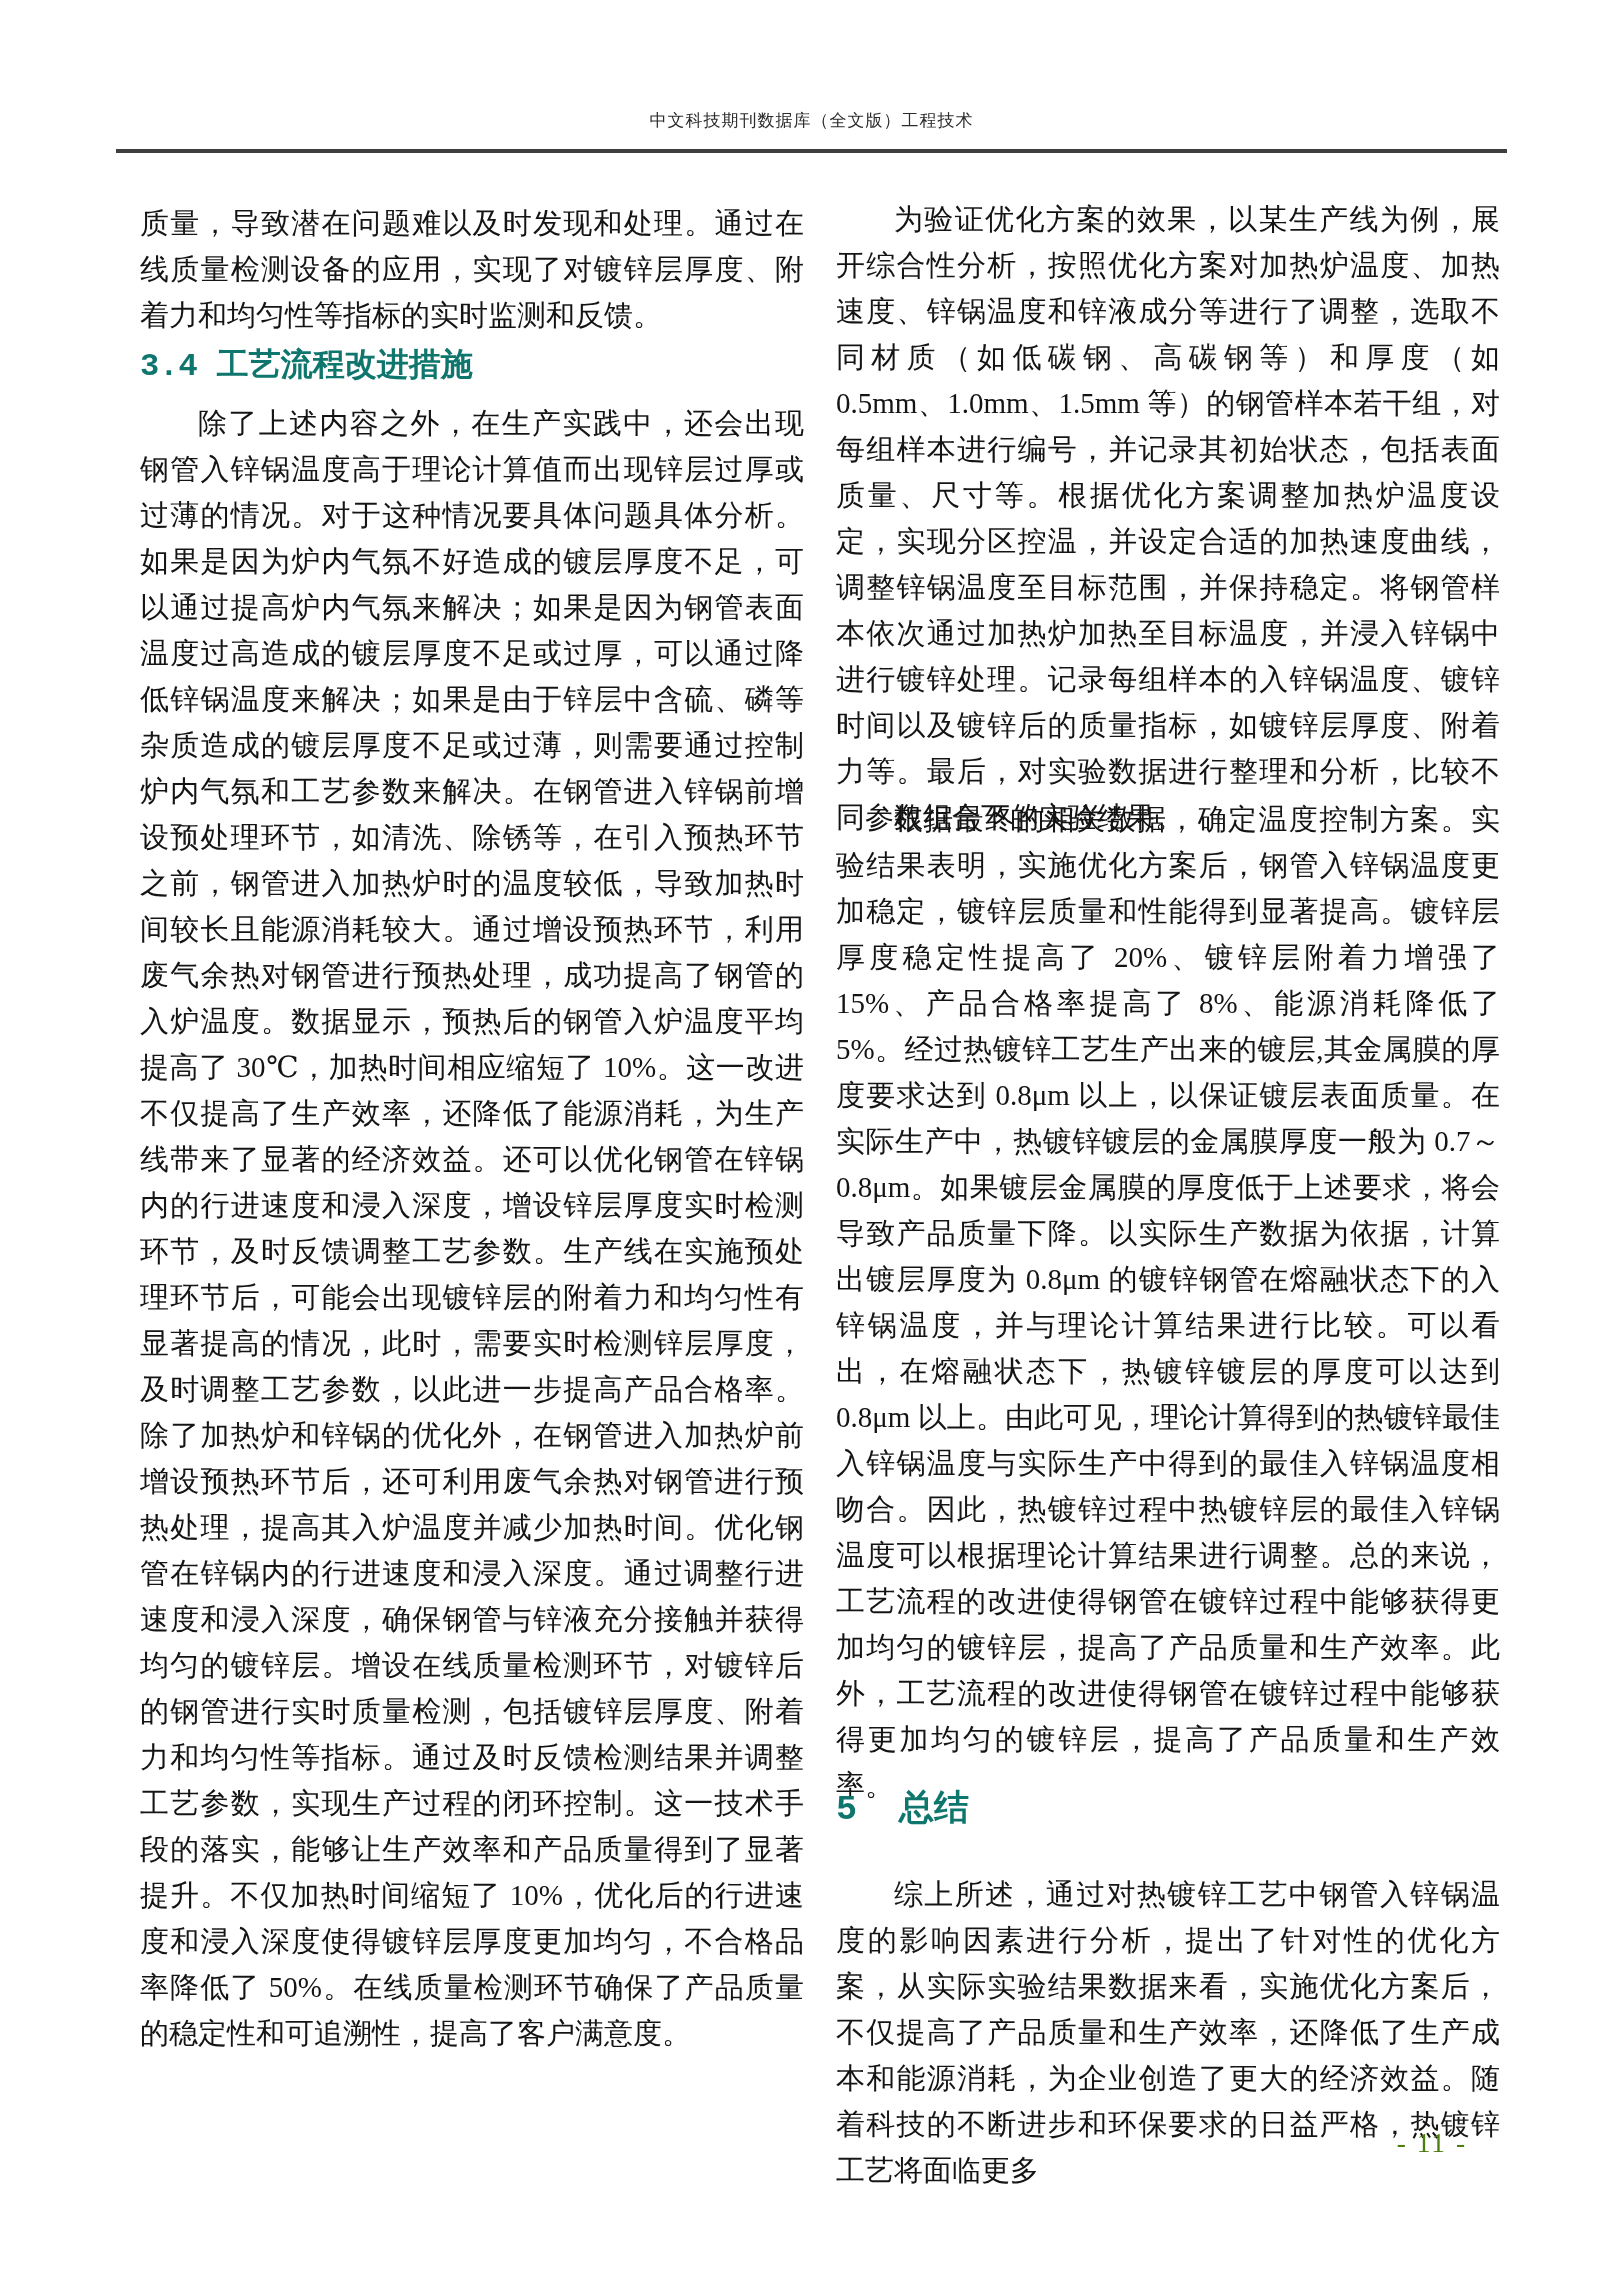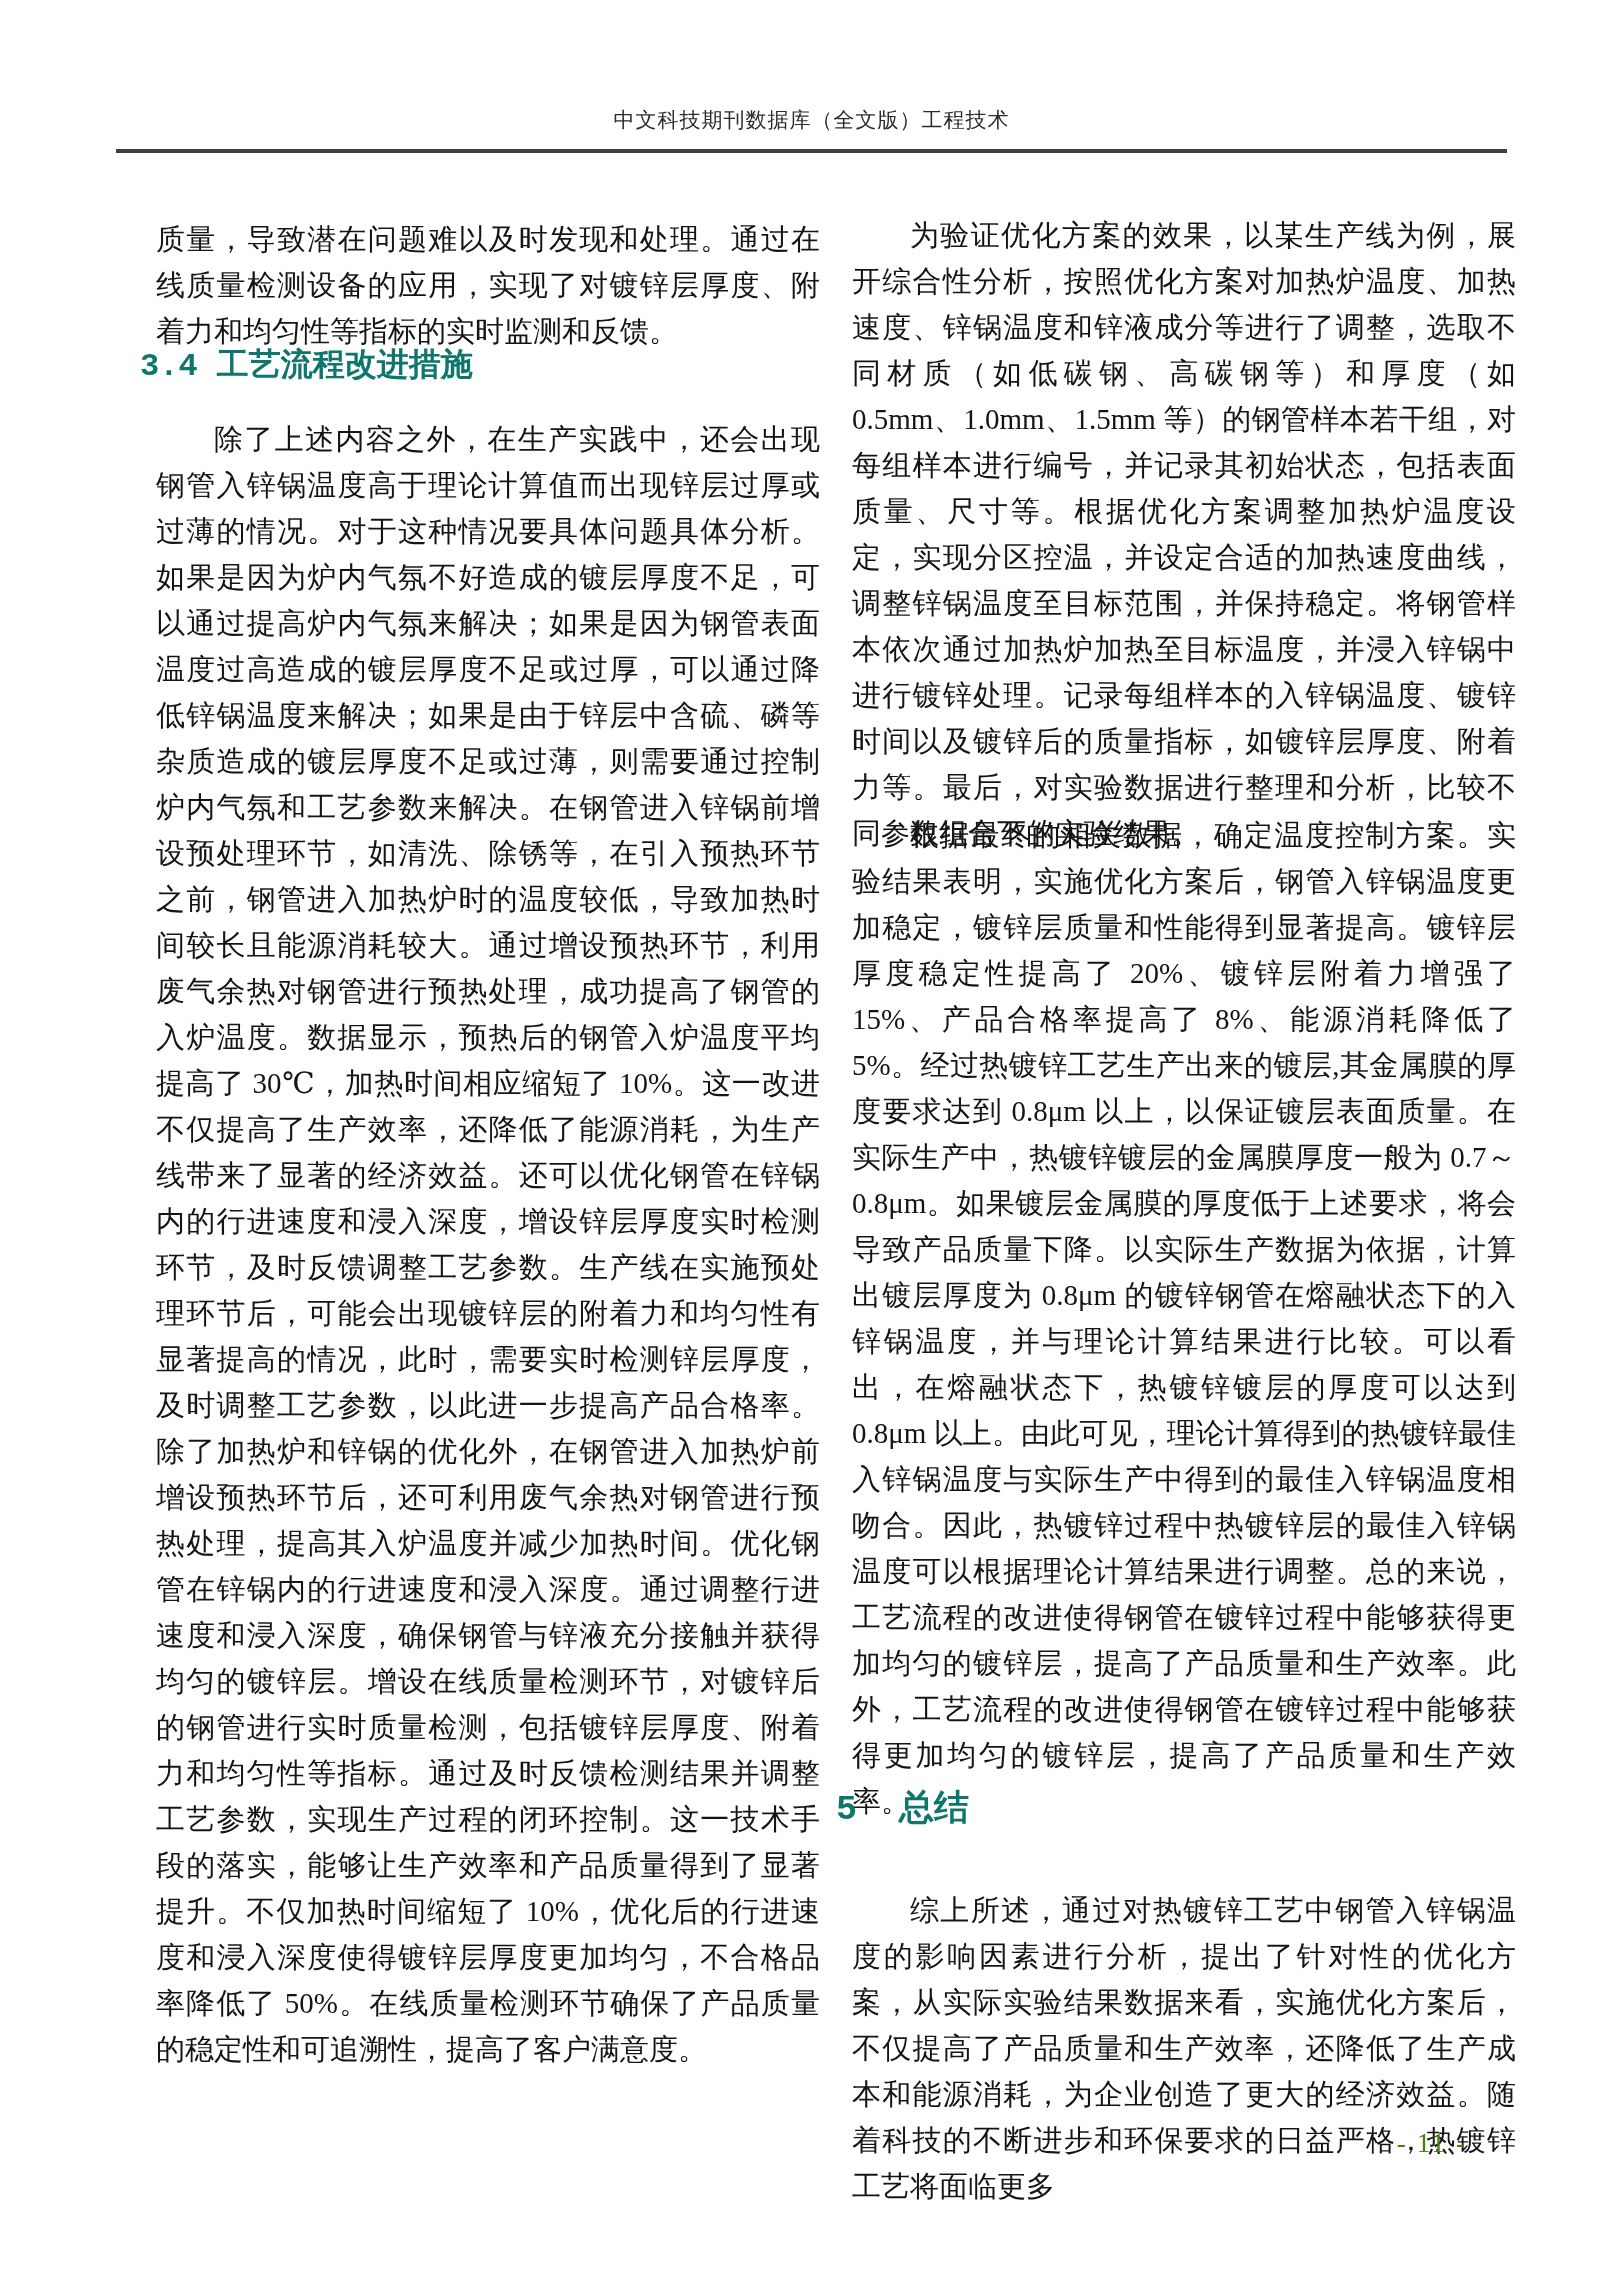--- a/index.html
+++ b/index.html
@@ -15,42 +15,42 @@
     overflow: hidden;
     color: #141414;
   }
   .journal-header {
     position: absolute;
     left: 116px;
     top: 104px;
     width: 1391px;
     text-align: center;
     font-family: "Liberation Serif", "DejaVu Serif", serif;
-    font-size: 21px;
+    font-size: 17px;
     line-height: 33px;
     color: #2b2b2b;
     letter-spacing: 1px;
   }
   .header-rule {
     position: absolute;
     left: 116px;
     top: 149px;
     width: 1391px;
     height: 3.9px;
     background: #3f3f3f;
   }
   .body-text {
     position: absolute;
     width: 664px;
     font-family: "Liberation Serif", "DejaVu Serif", serif;
     font-size: 29px;
     line-height: 46px;
     text-align: justify;
     color: #141414;
-    margin: 16px;
+    margin: 0;
   }
   .indent {
     text-indent: 2em;
   }
   .sec-heading {
     position: absolute;
     font-family: Liberation Mono, monospace;
     font-weight: 700;
     color: #0f766e;
     white-space: pre-wrap;

